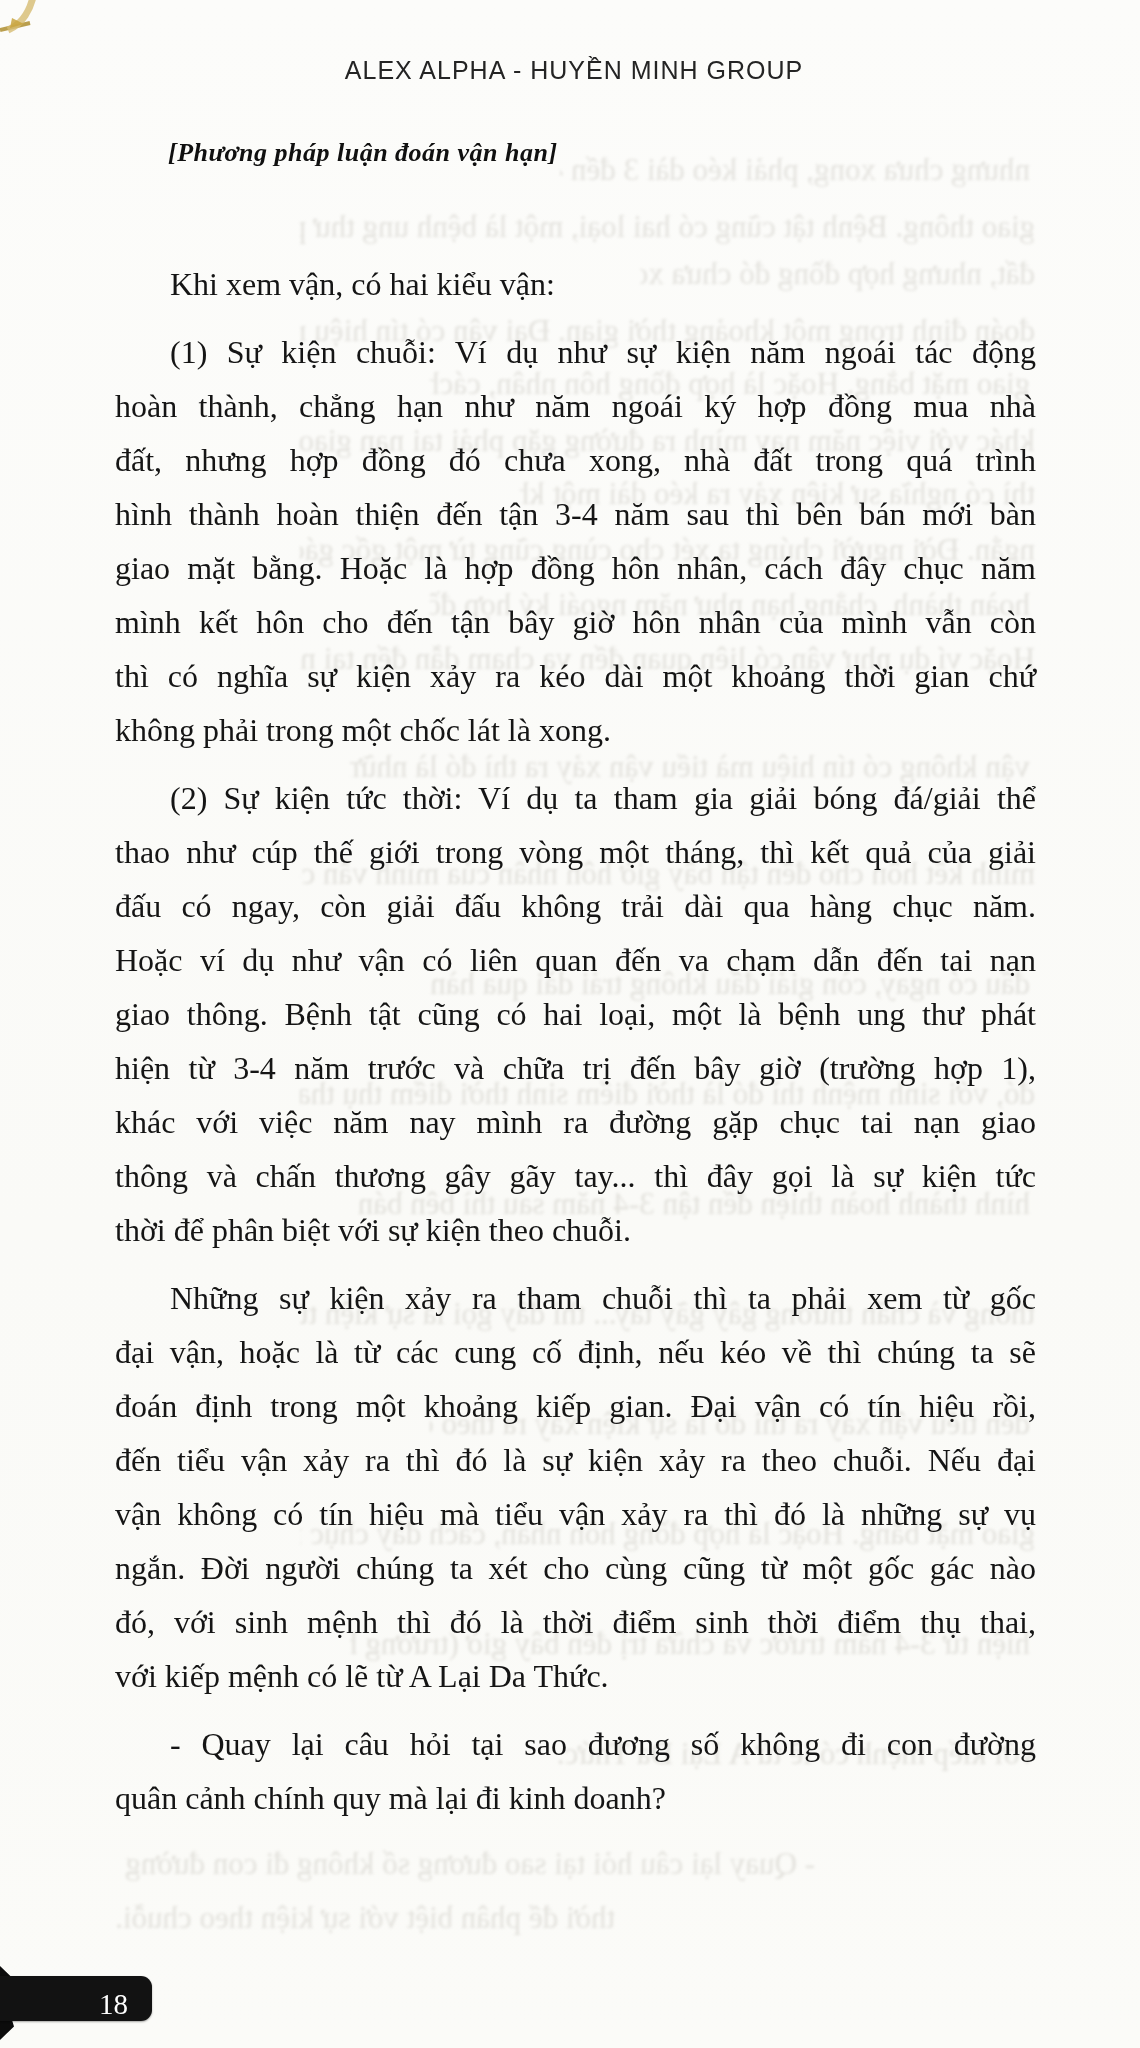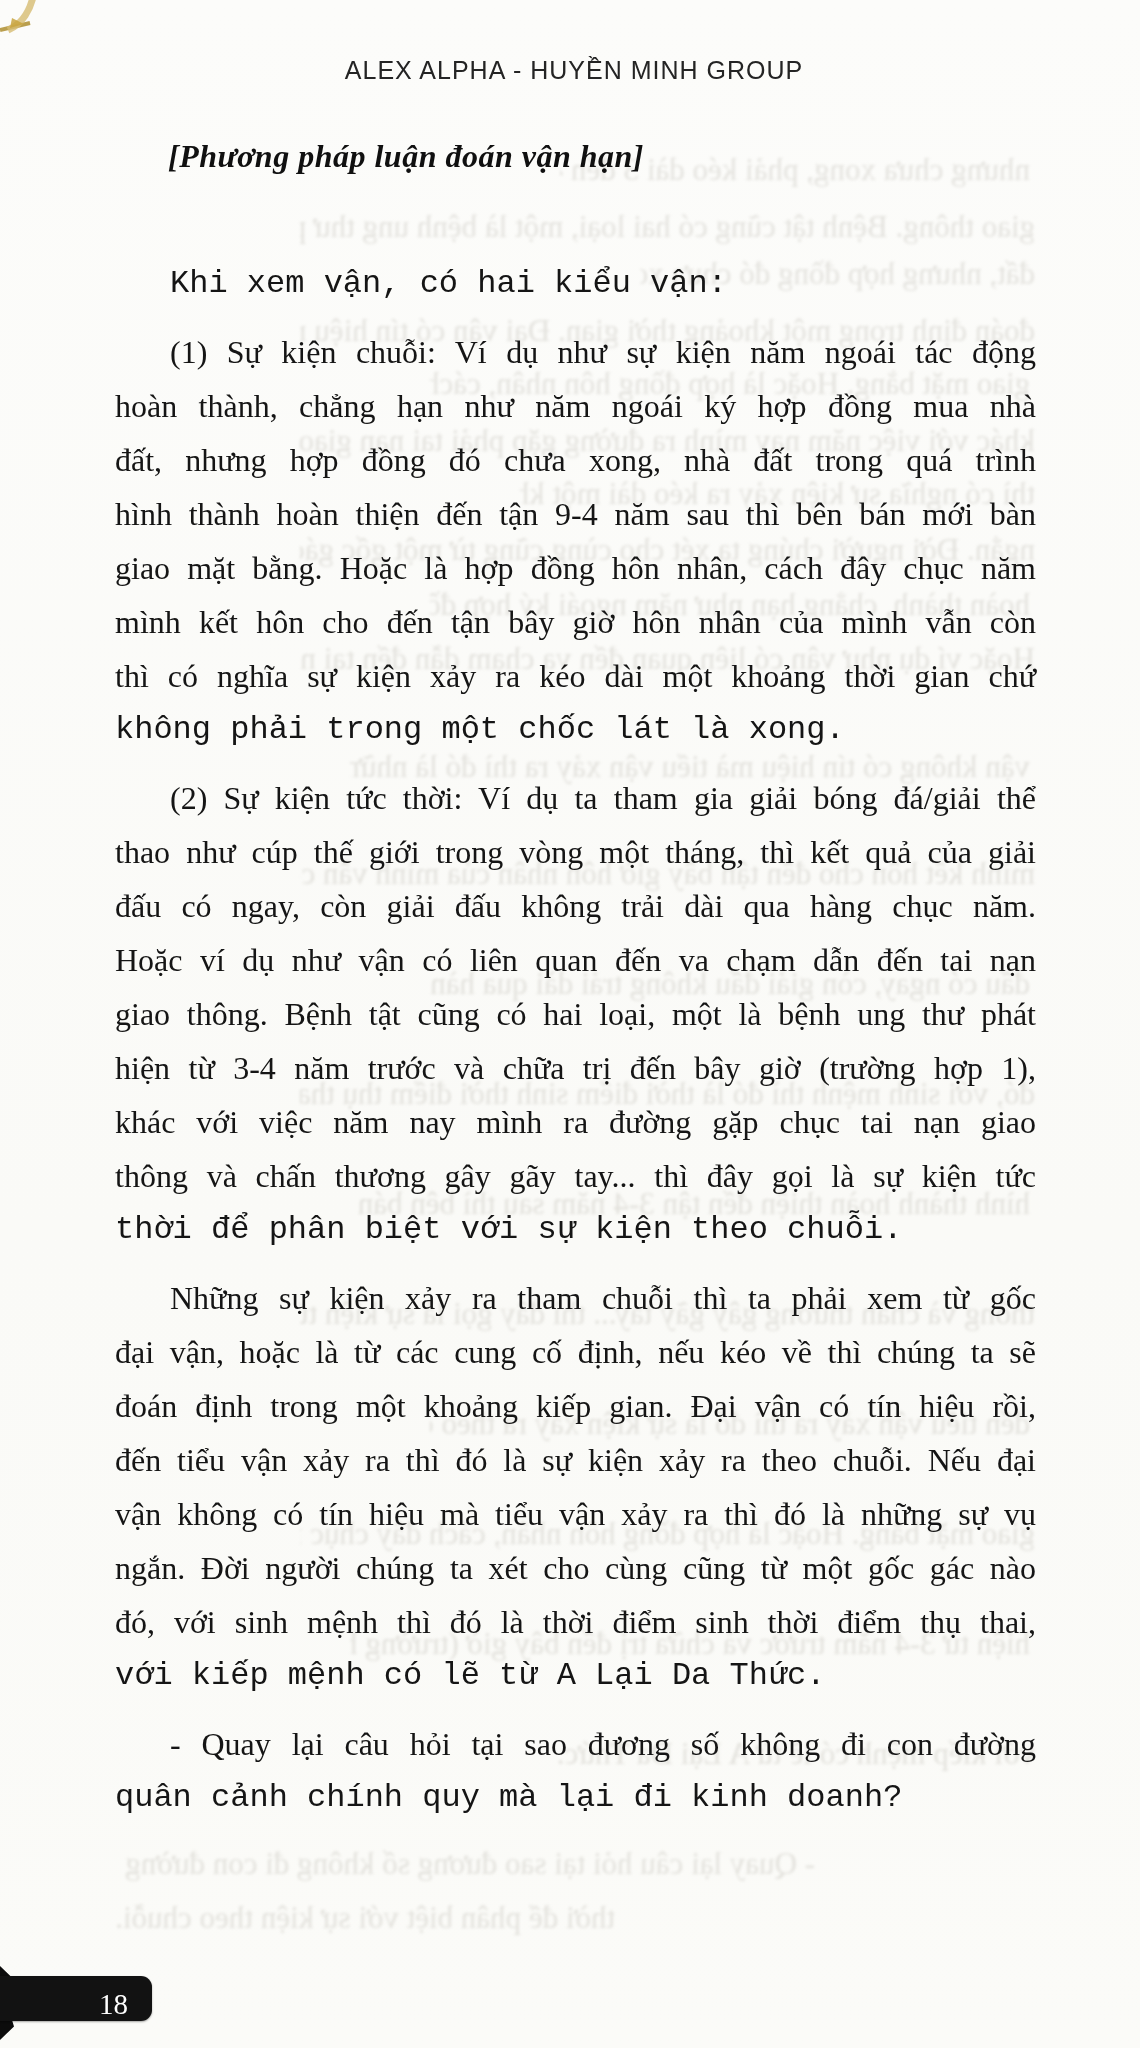--- a/index.html
+++ b/index.html
@@ -16,37 +16,37 @@
   .running-header {
     position:absolute; top:56px; left:4px; width:100%;
     text-align:center;
     font-family:"Liberation Sans","DejaVu Sans",sans-serif;
     font-size:25px; letter-spacing:1px; color:#242424;
   }
 
   
   .section-heading {
     position:absolute; top:138px; left:168px;
-    font-size:32px; font-weight:bold; font-style:italic;
+    font-size:26px; font-weight:bold; font-style:italic;
     color:#101010; letter-spacing:0.5px;
   }
 
   
   .paragraphs {
     position:absolute; top:257px; left:115px; width:921px;
     font-size:32px; color:#151515;
   }
   .paragraph { margin-bottom:14px; }
   .line {
     line-height:54px; height:54px;
     text-align:justify; text-align-last:justify;
     white-space:nowrap;
   }
   .line.first { text-indent:55px; }
-  .line.last { text-align-last:left;font-family:Liberation Mono, monospace; }
+  .line.last { text-align-last:left; }
 
   
   .ghost-layer { position:absolute; inset:0; z-index:0; pointer-events:none; }
   .ghost-line {
     position:absolute; height:44px;
     font-size:31px; line-height:44px;
     color:#a39f94; opacity:0.28;
     filter:blur(1.7px);
     transform:scaleX(-1);
     white-space:nowrap; overflow:hidden;
@@ -114,21 +114,21 @@
   <div class="section-heading">[Phương pháp luận đoán vận hạn]</div>
 
   <div class="paragraphs">
       <div class="paragraph">
         <div class="line first last">Khi xem vận, có hai kiểu vận:</div>
       </div>
       <div class="paragraph">
         <div class="line first">(1) Sự kiện chuỗi: Ví dụ như sự kiện năm ngoái tác động</div>
         <div class="line">hoàn thành, chẳng hạn như năm ngoái ký hợp đồng mua nhà</div>
         <div class="line">đất, nhưng hợp đồng đó chưa xong, nhà đất trong quá trình</div>
-        <div class="line">hình thành hoàn thiện đến tận 9-4 năm sau thì bên bán mới bàn</div>
+        <div class="line">hình thành hoàn thiện đến tận 3-4 năm sau thì bên bán mới bàn</div>
         <div class="line">giao mặt bằng. Hoặc là hợp đồng hôn nhân, cách đây chục năm</div>
         <div class="line">mình kết hôn cho đến tận bây giờ hôn nhân của mình vẫn còn</div>
         <div class="line">thì có nghĩa sự kiện xảy ra kéo dài một khoảng thời gian chứ</div>
         <div class="line last">không phải trong một chốc lát là xong.</div>
       </div>
       <div class="paragraph">
         <div class="line first">(2) Sự kiện tức thời: Ví dụ ta tham gia giải bóng đá/giải thể</div>
         <div class="line">thao như cúp thế giới trong vòng một tháng, thì kết quả của giải</div>
         <div class="line">đấu có ngay, còn giải đấu không trải dài qua hàng chục năm.</div>
         <div class="line">Hoặc ví dụ như vận có liên quan đến va chạm dẫn đến tai nạn</div>

